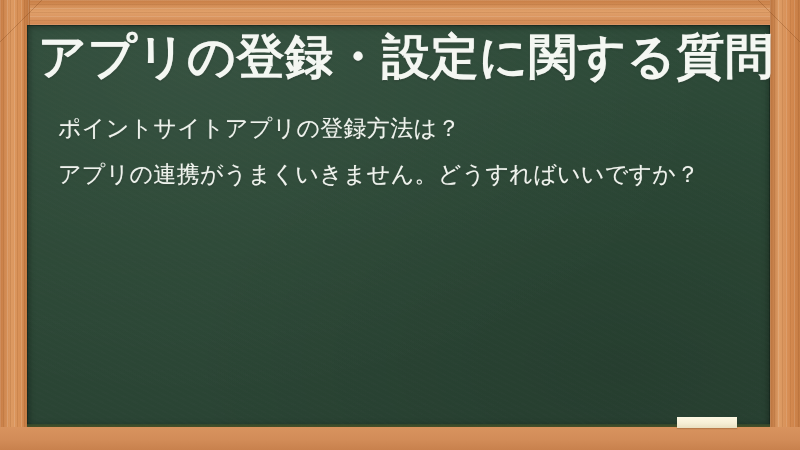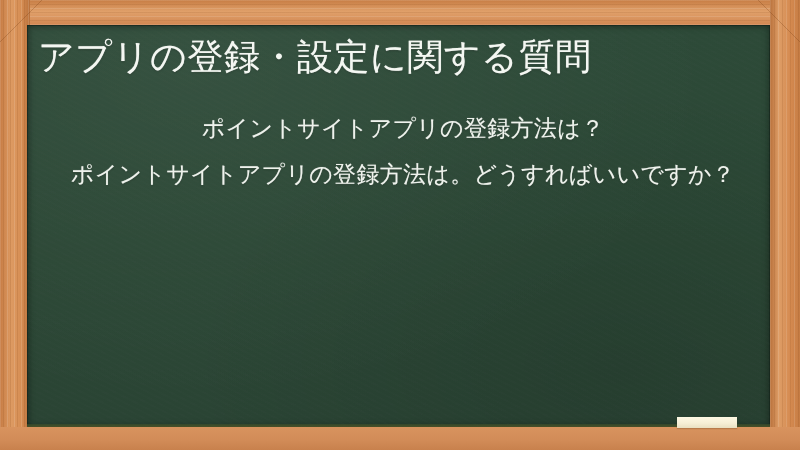--- a/index.html
+++ b/index.html
@@ -113,38 +113,37 @@
     background: linear-gradient(180deg, rgba(60,80,40,0.55), rgba(90,95,45,0.75));
   }
 
   
   .title {
     position: absolute;
     left: 11px;
     top: 9px;
     width: 710px;
     color: #f4f7f2;
-    font-size: 36px;
+    font-size: 48px;
     line-height: 46px;
-    font-weight: 400;
+    font-weight: 700;
     letter-spacing: 0.5px;
     white-space: nowrap;
     text-shadow:
       0 0 1px rgba(255,255,255,0.55),
       0 1px 2px rgba(0,0,0,0.25);
   }
   .qlist {
     position: absolute;
     left: 31px;
     top: 80px;
     width: 690px;
     margin: 0;
     padding: 0;
     list-style: none;
-    text-align: center;
   }
   .qitem {
     color: #eef2ec;
     font-size: 23px;
     line-height: 46px;
     font-weight: 400;
     letter-spacing: 0.3px;
     text-shadow:
       0 0 1px rgba(255,255,255,0.45),
       0 1px 2px rgba(0,0,0,0.22);
@@ -175,21 +174,21 @@
     <div class="miter tr"></div>
   </div>
 
   <div class="board">
     <div class="board-texture"></div>
 
     <div class="title">アプリの登録・設定に関する質問</div>
 
     <ul class="qlist">
       <li class="qitem">ポイントサイトアプリの登録方法は？</li>
-      <li class="qitem">ポイントサイトアプリの登録方法は。どうすればいいですか？</li>
+      <li class="qitem">アプリの連携がうまくいきません。どうすればいいですか？</li>
     </ul>
 
     <div class="board-bottom-edge"></div>
   </div>
 
   <div class="chalk"></div>
 
 </div>
 
 </body></html>

